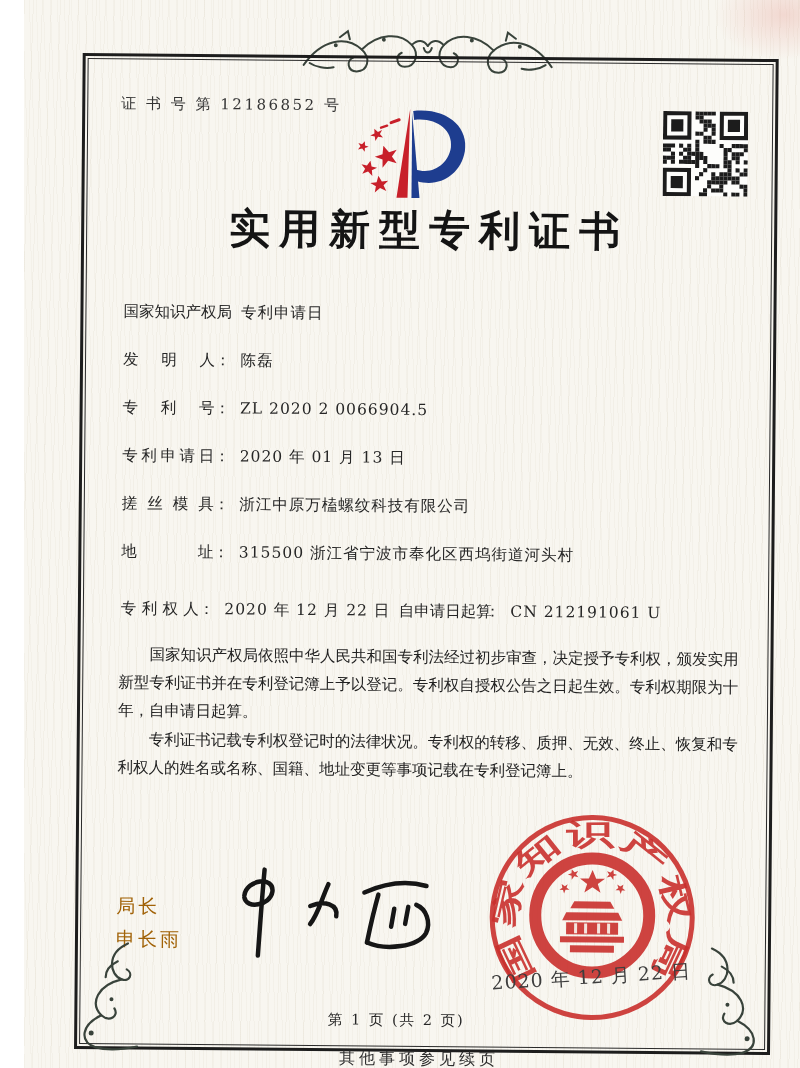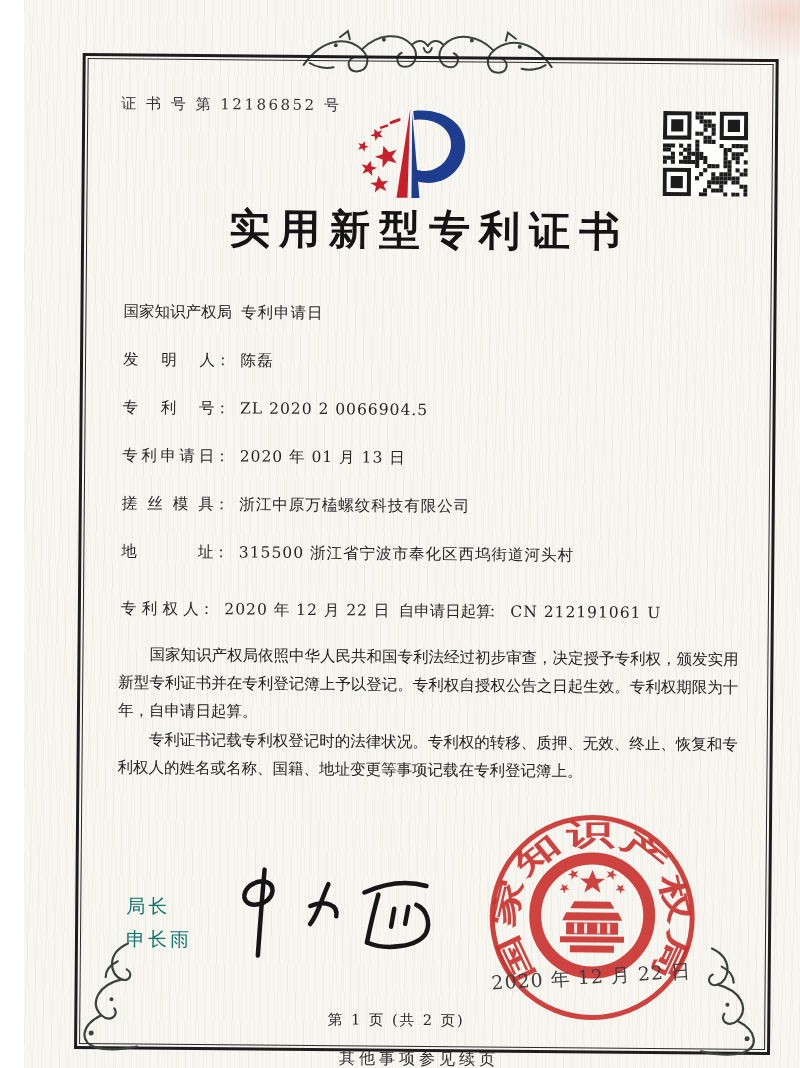--- a/index.html
+++ b/index.html
@@ -39,21 +39,21 @@
   .fcolon{display:inline-block; margin-right:10px;}
   .fvalue{letter-spacing:1px;}
 
   .grant-line{position:absolute; left:40px; top:542px; font-size:15.5px; white-space:nowrap;}
   .grant-pair2{position:absolute; left:278px; top:0; white-space:nowrap;}
 
   .body-text{position:absolute; left:38px; top:584px; width:620px;
     font-size:15.5px; line-height:1.82; text-align:justify; color:#222;}
   .body-text p{margin:0; text-indent:2em;}
 
-  .signer{position:absolute; left:48px; top:833px; font-size:19px; letter-spacing:3px; line-height:33px; color:#0f766e;}
+  .signer{position:absolute; left:38px; top:833px; font-size:19px; letter-spacing:3px; line-height:33px; color:#a16207;}
   .signature{position:absolute; left:128px; top:802px;}
 
   .seal{position:absolute; left:408px; top:752px;}
 
   .page-num{position:absolute; left:0; right:0; top:952px; text-align:center;
     font-size:14.5px; letter-spacing:2px; transform:translateX(-26px);}
 
   .flourish{position:absolute;}
   .continuation{position:absolute; left:0; right:0; top:1049px; text-align:center;
     font-size:16px; letter-spacing:4px; color:#2e2e2e;}

